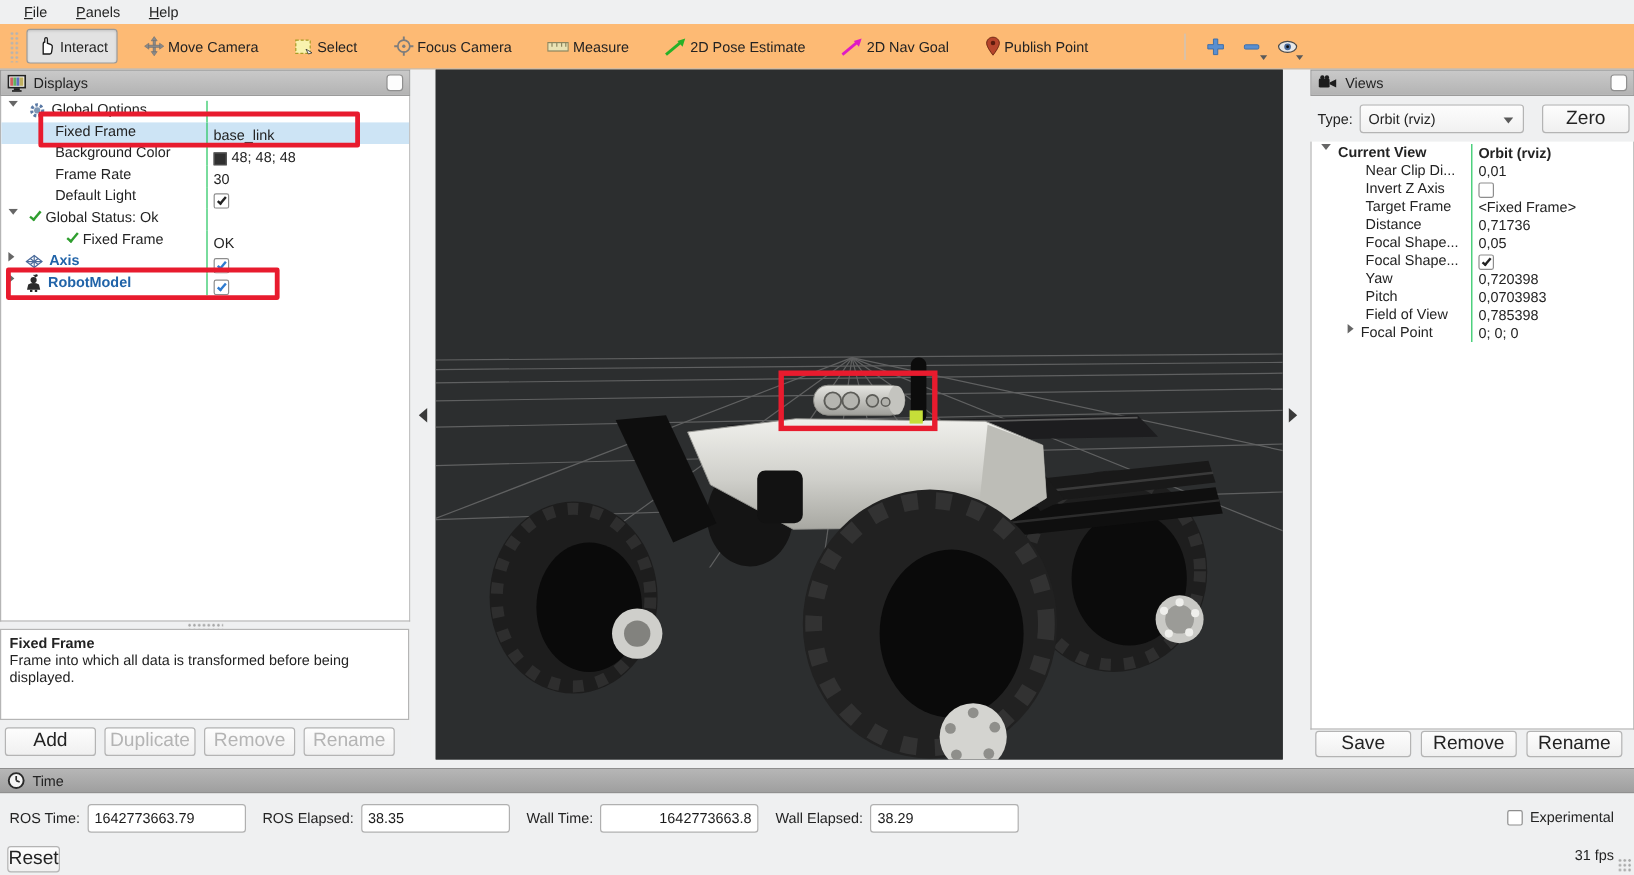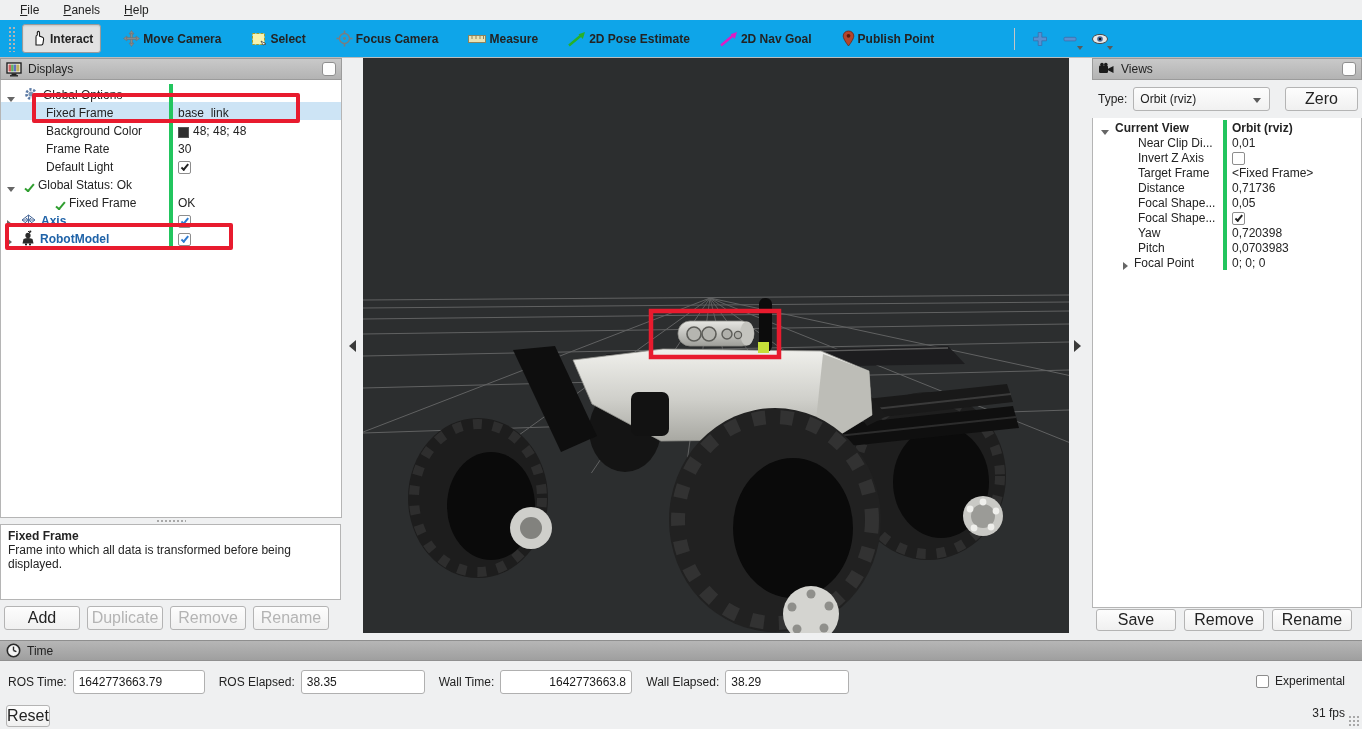--- a/index.html
+++ b/index.html
@@ -5,40 +5,40 @@
   * { margin:0; padding:0; box-sizing:border-box; }
   html,body { width:1362px; height:729px; overflow:hidden; }
   body { font-family:"Liberation Sans",sans-serif; font-size:12px; color:#232323; background:#eff0f1; position:relative; }
 
   
   #menubar { position:absolute; left:0; top:0; width:1362px; height:20px; background:#eff0f1; display:flex; align-items:center; padding-left:10px; gap:4px; }
   .menu-item { padding:2px 10px; cursor:default; }
   .menu-item .accel { text-decoration:underline; }
 
   
-  #toolbar { position:absolute; left:0; top:20px; width:1362px; height:38px; background:#0ea5e9; border-bottom:1px solid #bcbcbc; display:flex; align-items:center;font-weight:bold; }
+  #toolbar { position:absolute; left:0; top:20px; width:1362px; height:38px; background:#fdba74; border-bottom:1px solid #bcbcbc; display:flex; align-items:center; }
   .grip { width:8px; height:26px; margin:0 6px 0 8px; background-image:radial-gradient(#b3b3b3 1px, transparent 1.2px); background-size:4px 4px; }
   .tool { display:flex; align-items:center; gap:3px; padding:5px 7px; margin-right:14px; border:1px solid transparent; border-radius:3px; white-space:nowrap; }
   .tool.active { background:#e2e2e2; border:1px solid #9a9a9a; box-shadow:inset 0 1px 2px rgba(0,0,0,.12); }
   .tool svg { display:block; }
   .tbsep { width:1px; height:22px; background:#c6c6c6; margin:0 10px; }
   .iconbtn { position:relative; width:30px; height:26px; display:flex; align-items:center; justify-content:center; }
   .mini-drop { position:absolute; right:2px; bottom:2px; width:0; height:0; border-left:3px solid transparent; border-right:3px solid transparent; border-top:4px solid #5a5a5a; }
 
   
   .panel { position:absolute; background:#eff0f1; }
   .phead { height:22px; background:linear-gradient(#c9c9c9,#b3b3b3); border:1px solid #9b9b9b; display:flex; align-items:center; padding:0 5px; gap:6px; }
   .phead .ptitle { flex:1; }
   .floatbox { width:14px; height:14px; background:#fdfdfd; border:1px solid #8f8f8f; border-radius:3px; }
 
   
   .tree { position:absolute; left:0; right:0; background:#ffffff; border:1px solid #b5b5b5; border-top:none; overflow:hidden; }
   .trow { display:flex; height:18px; align-items:center; position:relative; }
   .trow.sel { background:#cde4f5; }
-  .tname { width:172px; border-right:4px solid #22c55e; height:100%; display:flex; align-items:flex-end; position:relative; overflow:hidden; white-space:nowrap; }
+  .tname { width:172px; border-right:1px solid #22c55e; height:100%; display:flex; align-items:flex-start; position:relative; overflow:hidden; white-space:nowrap; }
   .tval { flex:1; height:100%; display:flex; align-items:flex-end; padding-left:5px; gap:4px; overflow:hidden; white-space:nowrap; }
   .blue { color:#2063a8; font-weight:bold; }
   .bold { font-weight:bold; }
   .exp-d { width:0; height:0; border-left:4px solid transparent; border-right:4px solid transparent; border-top:5px solid #666; display:inline-block; }
   .exp-r { width:0; height:0; border-top:4px solid transparent; border-bottom:4px solid transparent; border-left:5px solid #666; display:inline-block; }
   .cb { width:13px; height:13px; background:#fff; border:1px solid #8d8d8d; border-radius:2px; display:inline-flex; align-items:center; justify-content:center; }
   .tick { display:inline-block; width:4px; height:8px; border-right:2px solid #222; border-bottom:2px solid #222; transform:rotate(40deg) translate(-1px,-1px); }
   .tick.bluetick { border-color:#2e7bd0; }
   .gtick { display:inline-block; width:5px; height:10px; border-right:2.5px solid #2f9e2f; border-bottom:2.5px solid #2f9e2f; transform:rotate(40deg); margin-right:6px; }
   .swatch { width:11px; height:11px; background:#303030; border:1px solid #555; display:inline-block; }
@@ -562,20 +562,28 @@
     </div>
     <div class="trow">
       <div class="tname" style="padding-left:45px;">
           <span>Pitch</span>
         </div>
       <div class="tval">
           <span>0,0703983</span>
         </div>
     </div>
     <div class="trow">
+      <div class="tname" style="padding-left:45px;">
+          <span>Field of View</span>
+        </div>
+      <div class="tval">
+          <span>0,785398</span>
+        </div>
+    </div>
+    <div class="trow">
       <div class="tname" style="padding-left:30px;">
           <span class="exp-r"></span>
           <span style="margin-left:6px">Focal Point</span>
         </div>
       <div class="tval">
           <span>0; 0; 0</span>
         </div>
     </div>
   </div>
 

